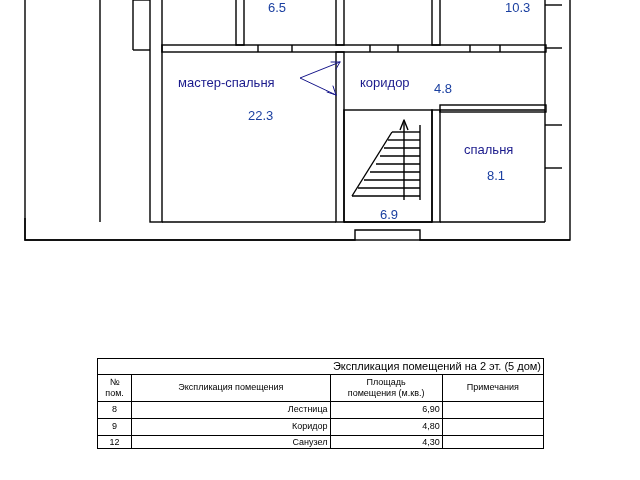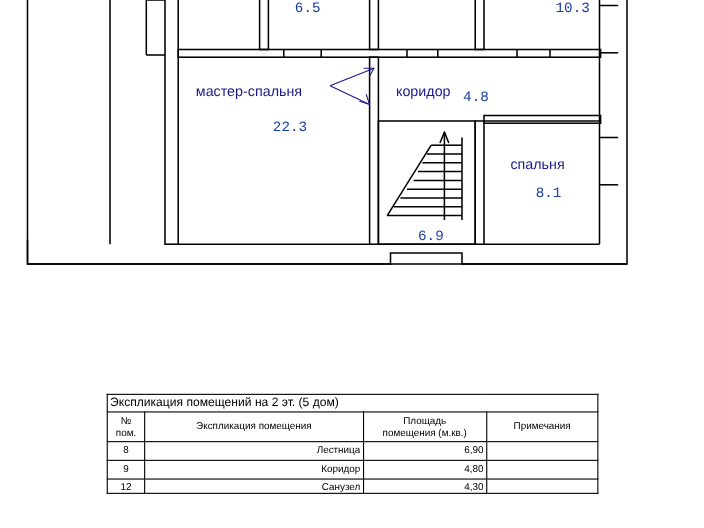--- a/index.html
+++ b/index.html
@@ -30,21 +30,21 @@
 
   .room-label {
     position: absolute;
     font-family: "Liberation Sans", sans-serif;
     font-size: 13px;
     color: #1a1a8c;
     white-space: nowrap;
   }
   .room-area {
     position: absolute;
-    font-family: Liberation Mono, monospace;
+    font-family: Liberation Sans, sans-serif;
     font-size: 13px;
     color: #1a3fa0;
     white-space: nowrap;
   }
 
   
   #explication {
     position: absolute;
     left: 97px;
     top: 358px;
@@ -55,21 +55,21 @@
     color: #000;
     background: #fff;
   }
   #explication td, #explication th {
     border: 1px solid #000;
     padding: 1px 2px;
     font-weight: normal;
     line-height: 1.15;
   }
   .tbl-title {
-    text-align: left;
+    text-align: right;
     font-size: 11px;
     padding: 3px 2px;
   }
   .col-num     { width: 30px; text-align: center; }
   .col-name    { width: 205px; text-align: right; }
   .col-area    { width: 112px; text-align: center; }
   .col-notes   { width: 100px; text-align: center; }
   .hdr td { text-align: center; vertical-align: middle; height: 24px; }
   .row td { height: 14px; }
   .area-cell { text-align: right; padding-right: 22px; }
@@ -146,21 +146,21 @@
       <line x1="300" y1="78" x2="340" y2="62"></line>
       <path d="M336 95 L327 92 M336 95 L333 86" stroke-linecap="round"></path>
       <path d="M340 62 L331 62 M340 62 L336 69" stroke-linecap="round"></path>
     </g>
   </svg>
 
   <div class="room-label" style="left:178px; top:75px;">мастер-спальня</div>
   <div class="room-area" style="left:248px; top:108px;">22.3</div>
 
   <div class="room-label" style="left:360px; top:75px;">коридор</div>
-  <div class="room-area" style="left:421px; top:81px;">4.8</div>
+  <div class="room-area" style="left:434px; top:81px;">4.8</div>
 
   <div class="room-label" style="left:464px; top:142px;">спальня</div>
   <div class="room-area" style="left:487px; top:168px;">8.1</div>
 
   <div class="room-area" style="left:268px; top:0px;">6.5</div>
 
   <div class="room-area" style="left:505px; top:0px;">10.3</div>
 
   <div class="room-area" style="left:380px; top:207px;">6.9</div>
 </div>

